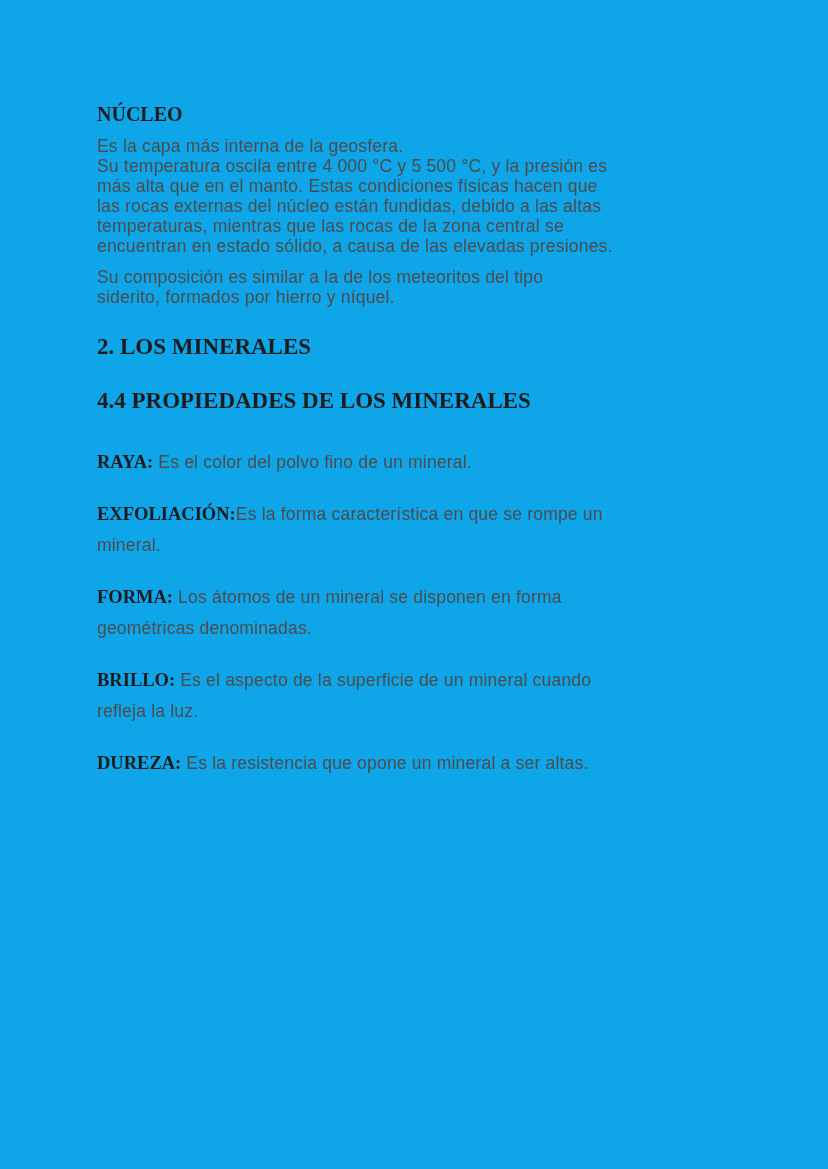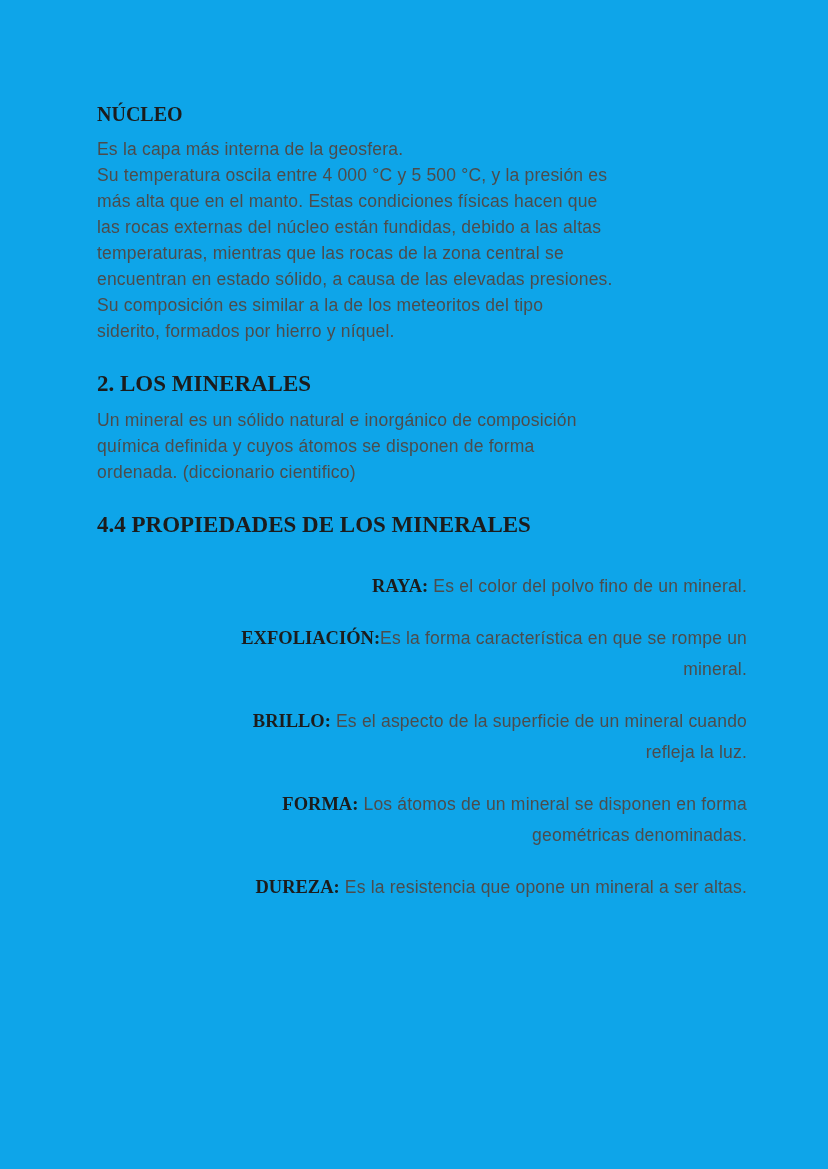--- a/index.html
+++ b/index.html
@@ -32,27 +32,27 @@
     font-weight: 700;
     font-size: 23px;
     line-height: 28px;
     color: #1c1c1c;
     margin: 26px 0 9px 0;
   }
   p.body {
     margin: 0;
     width: 645px;
     font-size: 17.5px;
-    line-height: 26px;
+    line-height: 20px;
     letter-spacing: 0.2px;
     color: #4c4c4c;
     white-space: pre-line;
   }
-  p.body.gap { }
-  .terms { margin-top: 32px; text-align: right; }
+  p.body.gap { margin-top: 11px; }
+  .terms { margin-top: 32px; }
   p.term {
     margin: 0 0 21px 0;
     width: 650px;
     font-size: 17.5px;
     line-height: 31px;
     letter-spacing: 0.2px;
     color: #4c4c4c;
   }
   .term-label {
     font-family: "Liberation Serif", "DejaVu Serif", serif;
@@ -75,33 +75,30 @@
 más alta que en el manto. Estas condiciones físicas hacen que
 las rocas externas del núcleo están fundidas, debido a las altas
 temperaturas, mientras que las rocas de la zona central se
 encuentran en estado sólido, a causa de las elevadas presiones.</p>
     <p class="body gap">Su composición es similar a la de los meteoritos del tipo
 siderito, formados por hierro y níquel.</p>
   </section>
 
   <section>
     <h2 class="h-large">2. LOS MINERALES</h2>
-    <p class="body">Un mineral es un sólido natural e inorgánico de composición
-química definida y cuyos átomos se disponen de forma
-ordenada. (diccionario cientifico)</p>
   </section>
 
   <section>
     <h2 class="h-large">4.4 PROPIEDADES DE LOS MINERALES</h2>
 
     <div class="terms">
       <p class="term"><b class="term-label">RAYA:</b><span class="term-def"> Es el color del polvo fino de un mineral.</span></p>
       <p class="term"><b class="term-label">EXFOLIACIÓN:</b><span class="term-def">Es la forma característica en que se rompe un
 mineral.</span></p>
+      <p class="term"><b class="term-label">FORMA:</b><span class="term-def"> Los átomos de un mineral se disponen en forma
+geométricas denominadas.</span></p>
       <p class="term"><b class="term-label">BRILLO:</b><span class="term-def"> Es el aspecto de la superficie de un mineral cuando
 refleja la luz.</span></p>
-      <p class="term"><b class="term-label">FORMA:</b><span class="term-def"> Los átomos de un mineral se disponen en forma
-geométricas denominadas.</span></p>
       <p class="term"><b class="term-label">DUREZA:</b><span class="term-def"> Es la resistencia que opone un mineral a ser altas.</span></p>
     </div>
   </section>
 
 </div>
 
 </body></html>

